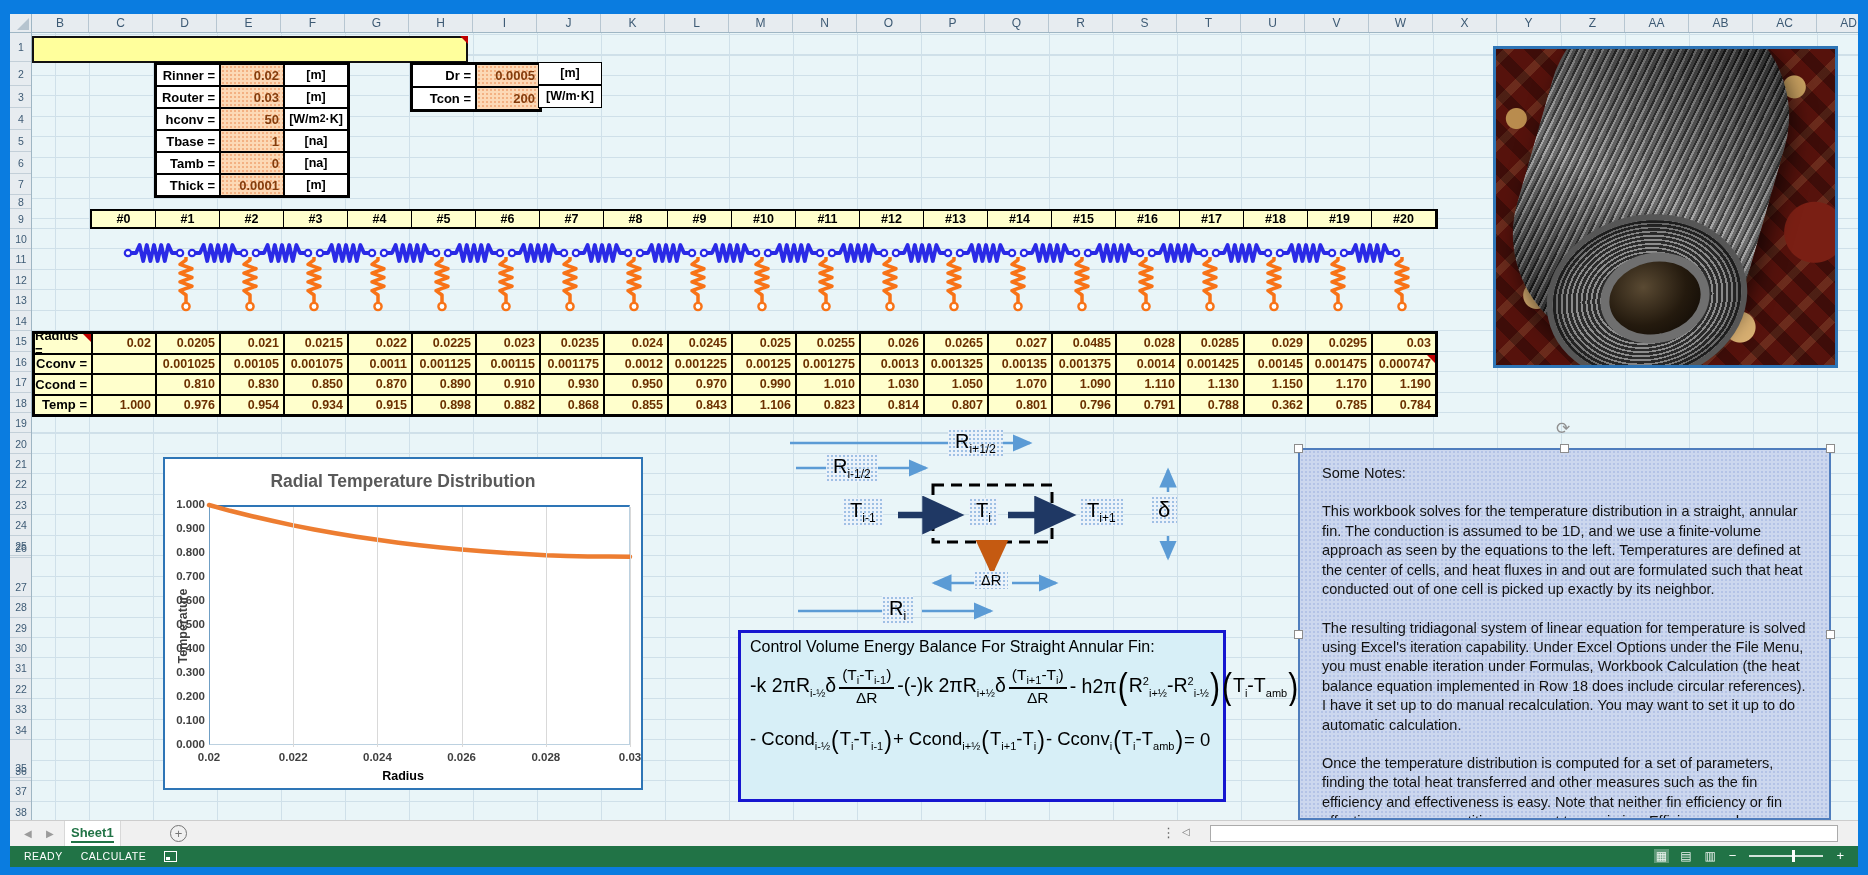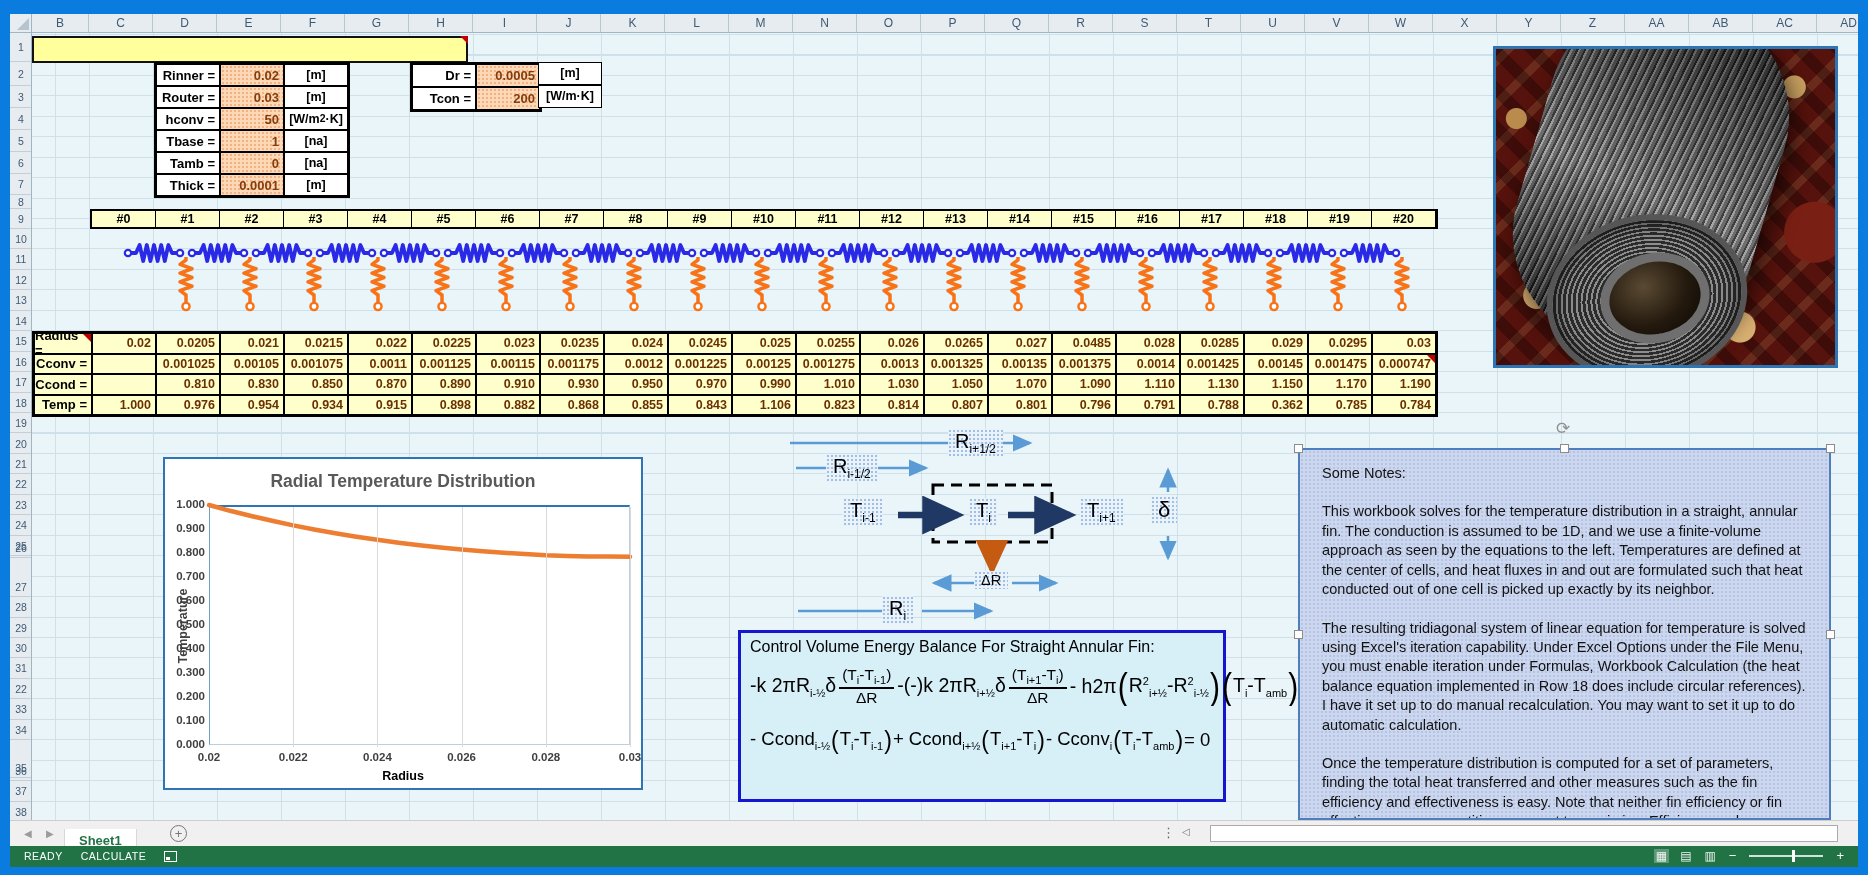--- a/index.html
+++ b/index.html
@@ -85,22 +85,22 @@
   .tube-end{position:absolute;left:50px;top:166px;width:202px;height:166px;transform:rotate(-12deg);border-radius:50%;
     border:6px solid #565656;background-image:repeating-radial-gradient(ellipse at 50% 50%,#8d8d8d 0 2px,#2c2c2c 2px 5px);
     box-shadow:inset 0 0 18px rgba(0,0,0,.7);}
   .tube-hole{position:absolute;left:104px;top:204px;width:110px;height:90px;transform:rotate(-12deg);border-radius:50%;
     border:9px solid #6f6f6f;background:radial-gradient(ellipse at 40% 32%,#5a4a33 0%,#241a0e 55%,#0b0703 100%);}
   .caption{position:absolute;left:1494px;top:376px;width:342px;height:54px;background:#fff;border:2px solid #2e75b6;z-index:5;
     font-size:14.5px;line-height:1.35;color:#000;padding:4px 8px;}
   
   .tabbar{position:absolute;left:10px;top:820px;width:1848px;height:26px;background:#f0f0f0;border-top:1px solid #cdcdcd;z-index:9;}
   .navarrow{position:absolute;top:7px;font-size:10px;color:#9b9b9b;}
-  .sheettab{position:absolute;left:54px;top:8px;height:26px;background:#fff;border-right:1px solid #d8d8d8;border-left:1px solid #d8d8d8;
-    padding:0 14px;display:flex;align-items:center;}
+  .sheettab{position:absolute;left:54px;top:0;height:26px;background:#fff;border-right:1px solid #d8d8d8;border-left:1px solid #d8d8d8;
+    padding:0 6px;display:flex;align-items:center;}
   .sheettab span{color:#217346;font-weight:bold;font-size:13px;border-bottom:2px solid #217346;padding-bottom:1px;}
   .addsheet{position:absolute;left:160px;top:4px;width:17px;height:17px;border:1px solid #767676;border-radius:50%;
     color:#767676;font-size:13px;line-height:15px;text-align:center;}
   .tabdots{position:absolute;left:1152px;top:4px;color:#666;font-size:13px;}
   .tabscrollleft{position:absolute;left:1172px;top:5px;color:#777;font-size:10px;}
   .hscroll{position:absolute;left:1200px;top:4px;width:628px;height:17px;background:#fff;border:1px solid #ababab;}
   .statusbar{position:absolute;left:10px;top:846px;width:1848px;height:21px;background:#217346;z-index:9;color:#fff;}
   .sb-left{position:absolute;left:14px;top:4px;font-size:10.5px;letter-spacing:.5px;display:flex;gap:18px;align-items:center;}
   .macroicon{width:13px;height:11px;border:1.5px solid #fff;position:relative;}
   .macroicon:after{content:"";position:absolute;left:1px;bottom:1px;width:4px;height:3px;background:#fff;}

